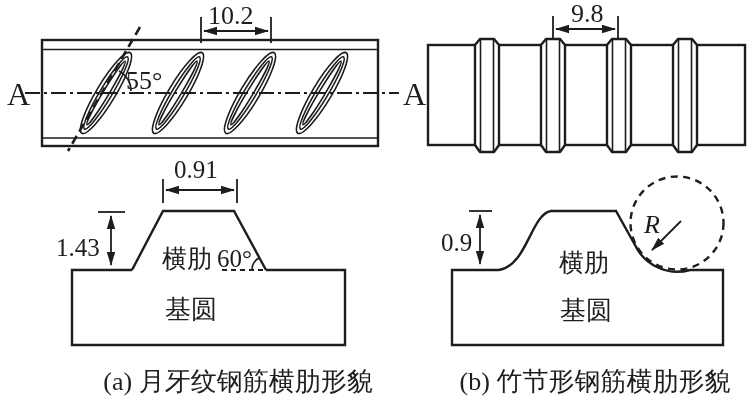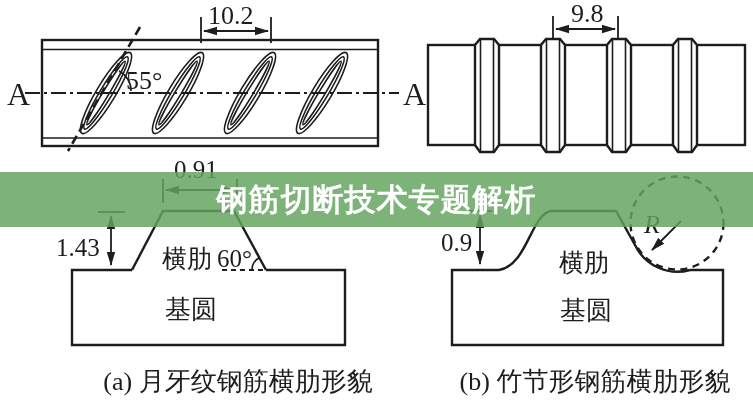--- a/index.html
+++ b/index.html
@@ -147,17 +147,14 @@
         <line x1="480" y1="215" x2="480" y2="264" class="dim" marker-start="url(#ah)" marker-end="url(#ah)"></line>
         <text x="441" y="251" class="t25">0.9</text>
       </g>
 
       <text x="559" y="271" class="t25">横肋</text>
       <text x="560" y="319" class="t26">基圆</text>
       <text x="595" y="390" class="cap">(b) 竹节形钢筋横肋形貌</text>
     </g>
   </svg>
 
-  <div class="banner">
-    <span>钢筋切断技术专题解析</span>
-  </div>
 
 </div>
 
 </body></html>

